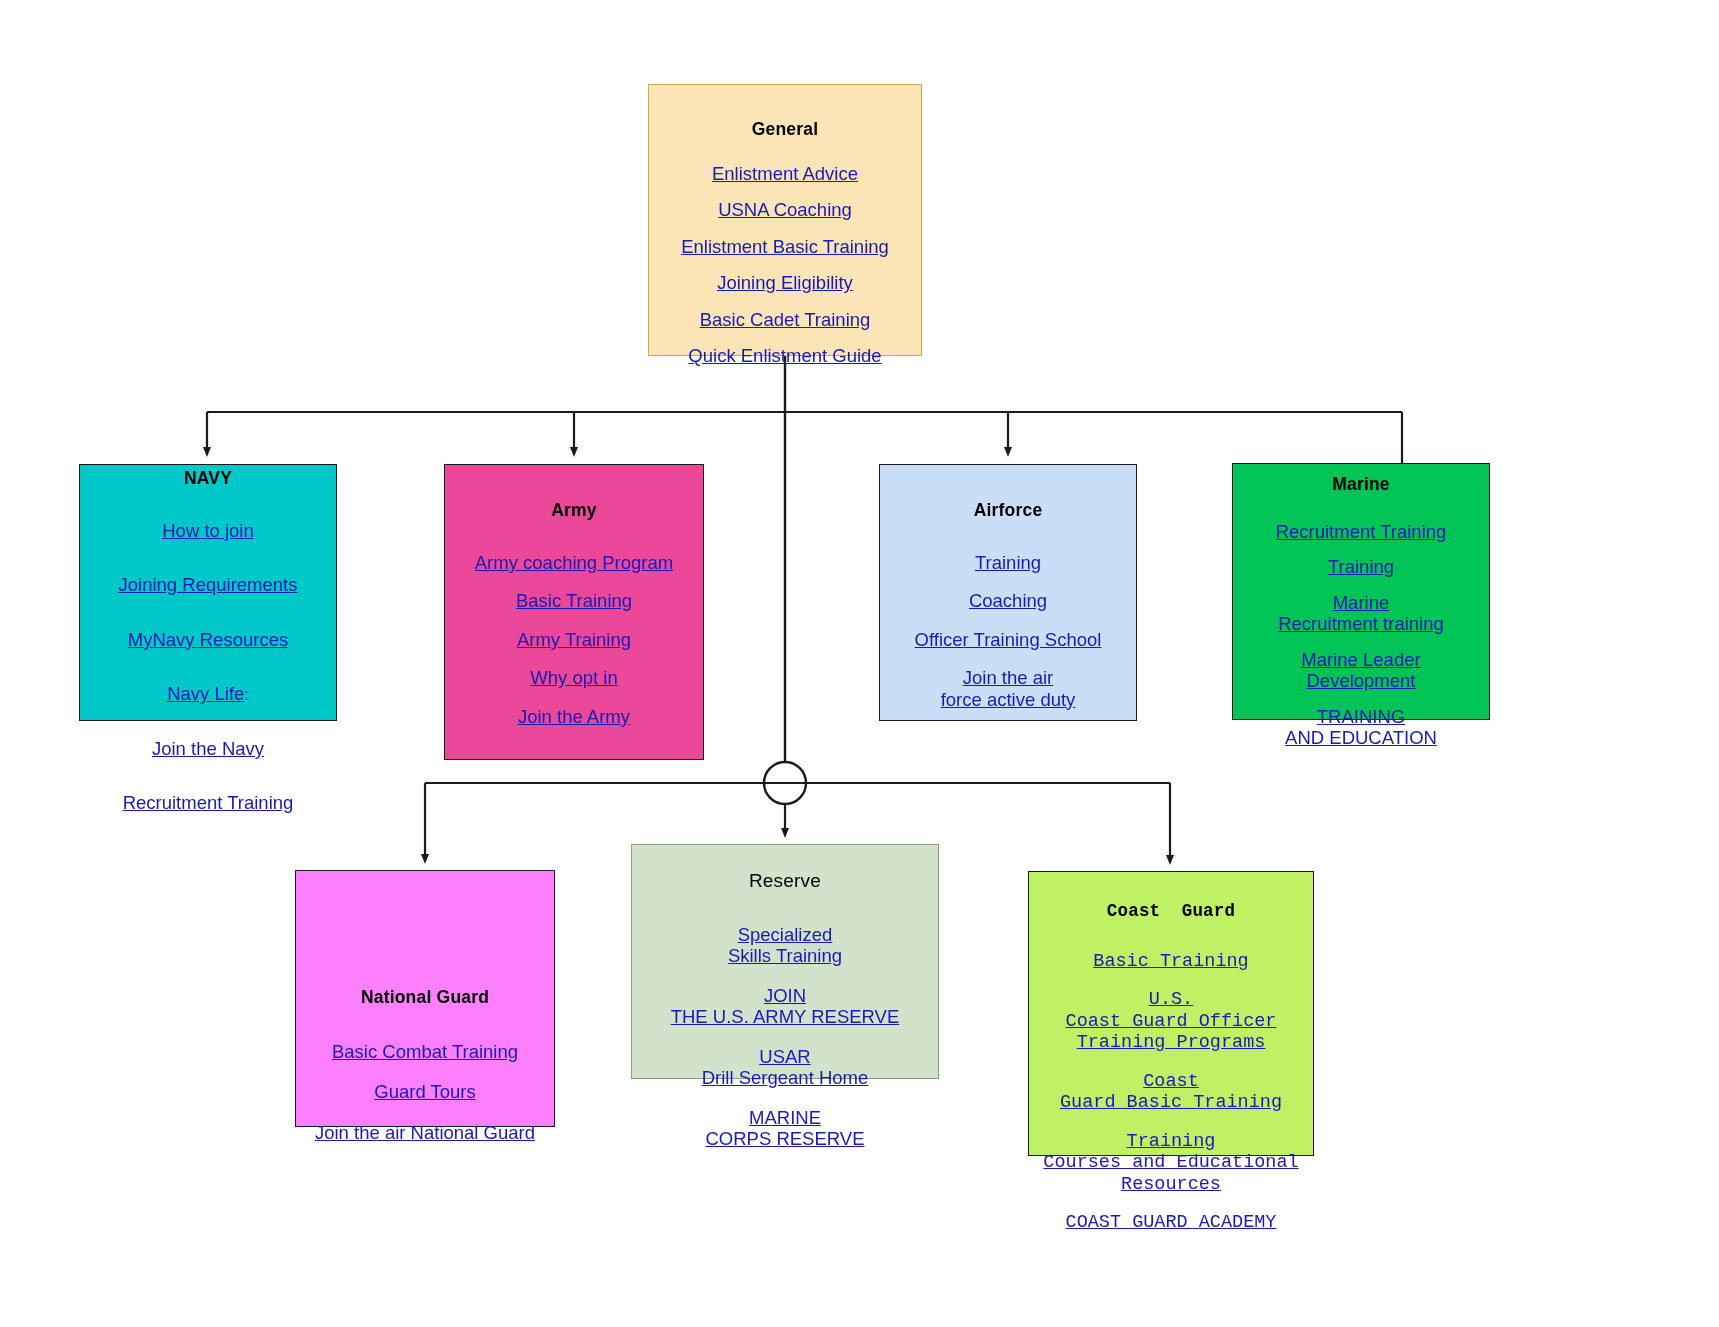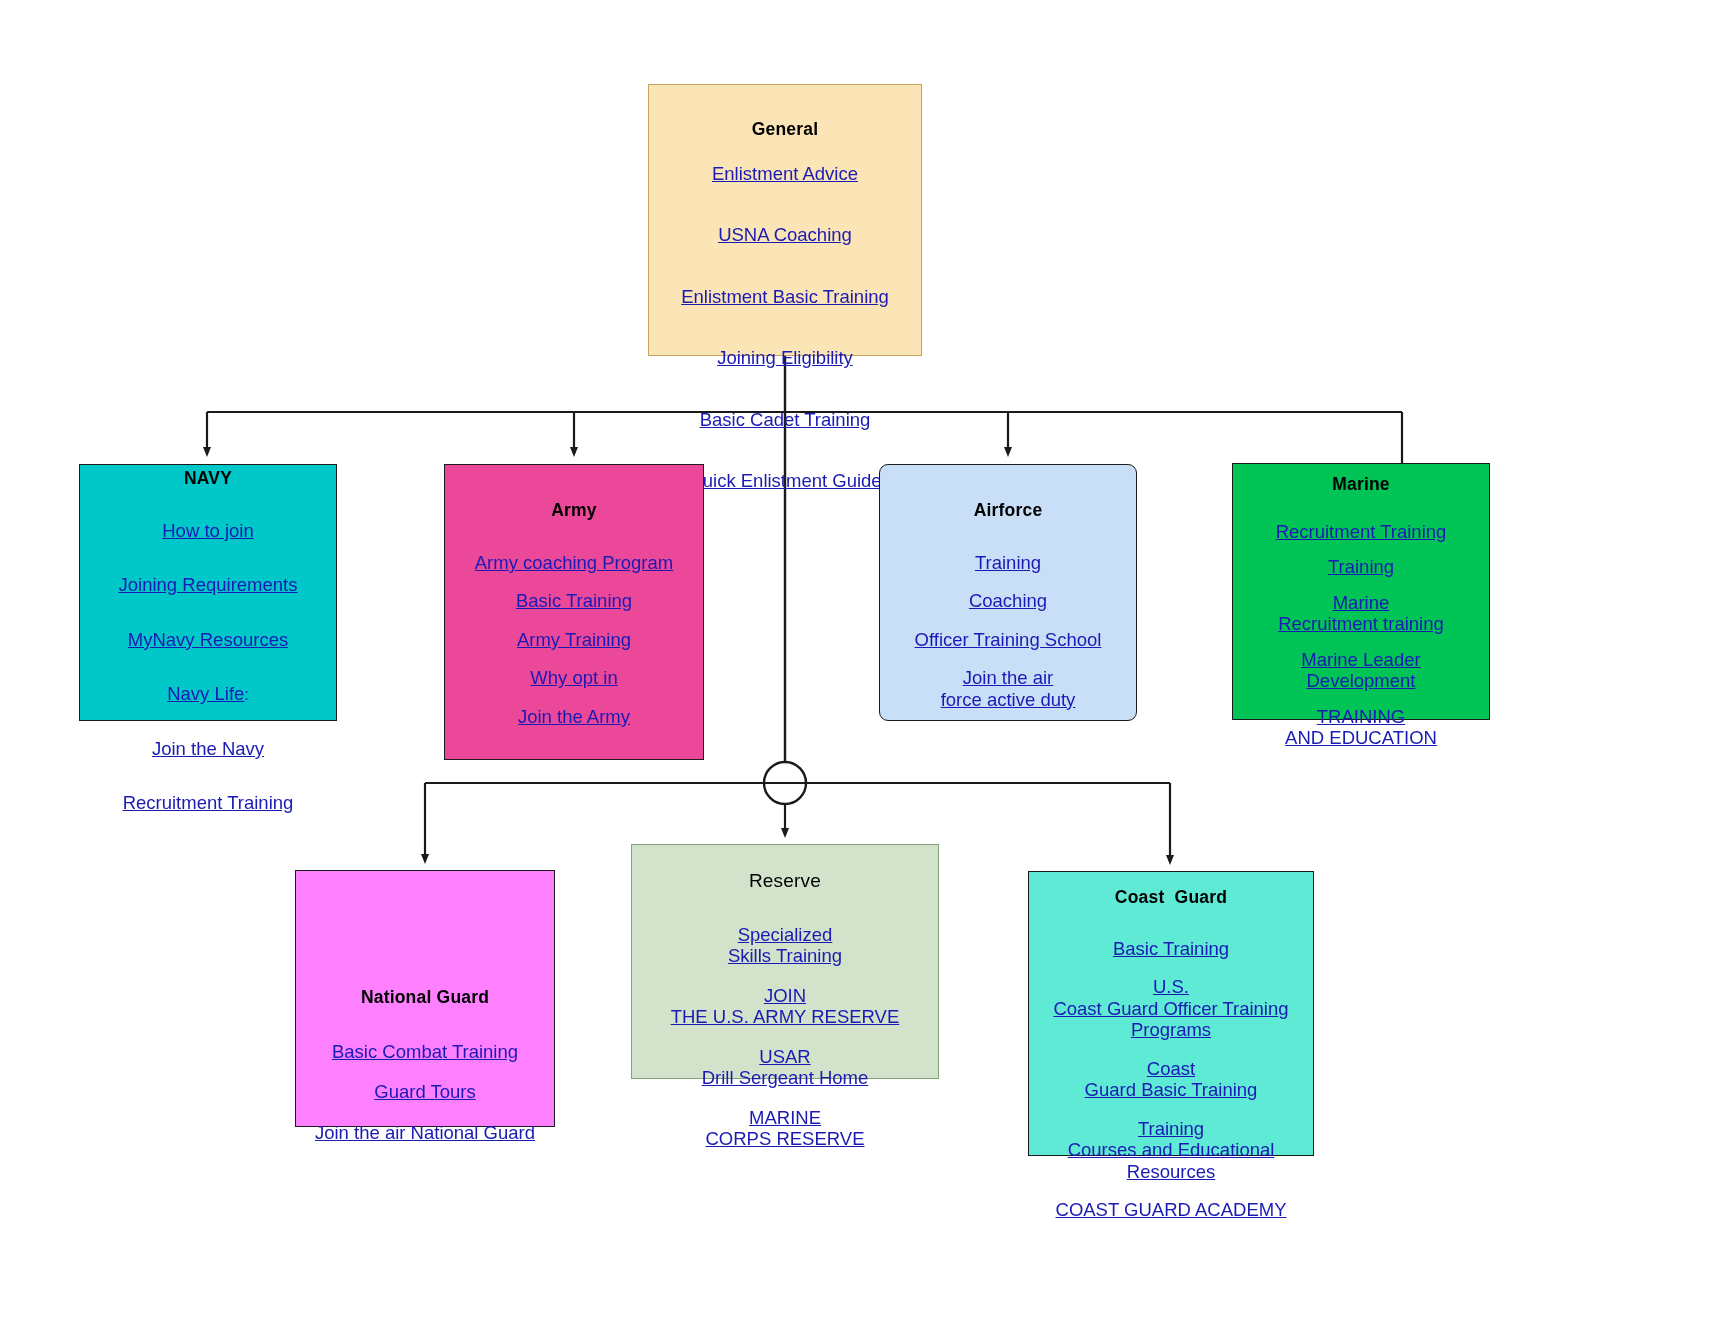--- a/index.html
+++ b/index.html
@@ -68,21 +68,21 @@
   }
 
   
   #node-general {
     left: 648px; top: 84px; width: 274px; height: 272px;
     background: #fbe5b6;
     border-color: #c9a55a;
     padding-top: 34px;
   }
   #node-general .lnk { margin-top: 15px; }
-  #node-general .links { margin-top: 8px; gap: 25px; }
+  #node-general .links { margin-top: 8px; }
 
   #node-navy {
     left: 79px; top: 464px; width: 258px; height: 257px;
     background: #00c8c8;
     padding-top: 3px;
   }
   #node-navy .links { margin-top: 14px; gap: 16px; }
   #node-navy .lnk { margin-top: 17px; }
 
   #node-army {
@@ -90,21 +90,20 @@
     background: #ec4899;
     padding-top: 35px;
   }
   #node-army .links { margin-top: 14px; }
   #node-army .lnk { margin-top: 17px; }
 
   #node-airforce {
     left: 879px; top: 464px; width: 258px; height: 257px;
     background: #c9dff8;
     padding-top: 35px;
-    border-radius: 9px;
   }
   #node-airforce .links { margin-top: 14px; }
   #node-airforce .lnk { margin-top: 17px; }
 
   #node-marine {
     left: 1232px; top: 463px; width: 258px; height: 257px;
     background: #00c455;
     padding-top: 10px;
   }
   #node-marine .links { margin-top: 12px; }
@@ -122,22 +121,23 @@
     left: 631px; top: 844px; width: 308px; height: 235px;
     background: #d3e3cb;
     border-color: #83a178;
     padding-top: 25px;
   }
   #node-reserve .links { margin-top: 14px; }
   #node-reserve .lnk { margin-top: 18px; }
 
   #node-coast-guard {
     left: 1028px; top: 871px; width: 286px; height: 285px;
-    background: #5eead4;
-    padding-top: 15px;
+    background: #bef264;
+    padding-top: 29px;
+    font-family: Liberation Mono, monospace;
   }
   #node-coast-guard .links { margin-top: 13px; }
   #node-coast-guard .lnk { margin-top: 17px; }
 </style>
 </head>
 <body>
 
 <div id="canvas">
 
   <svg id="connectors" viewBox="0 0 1719 1327" xmlns="http://www.w3.org/2000/svg">

